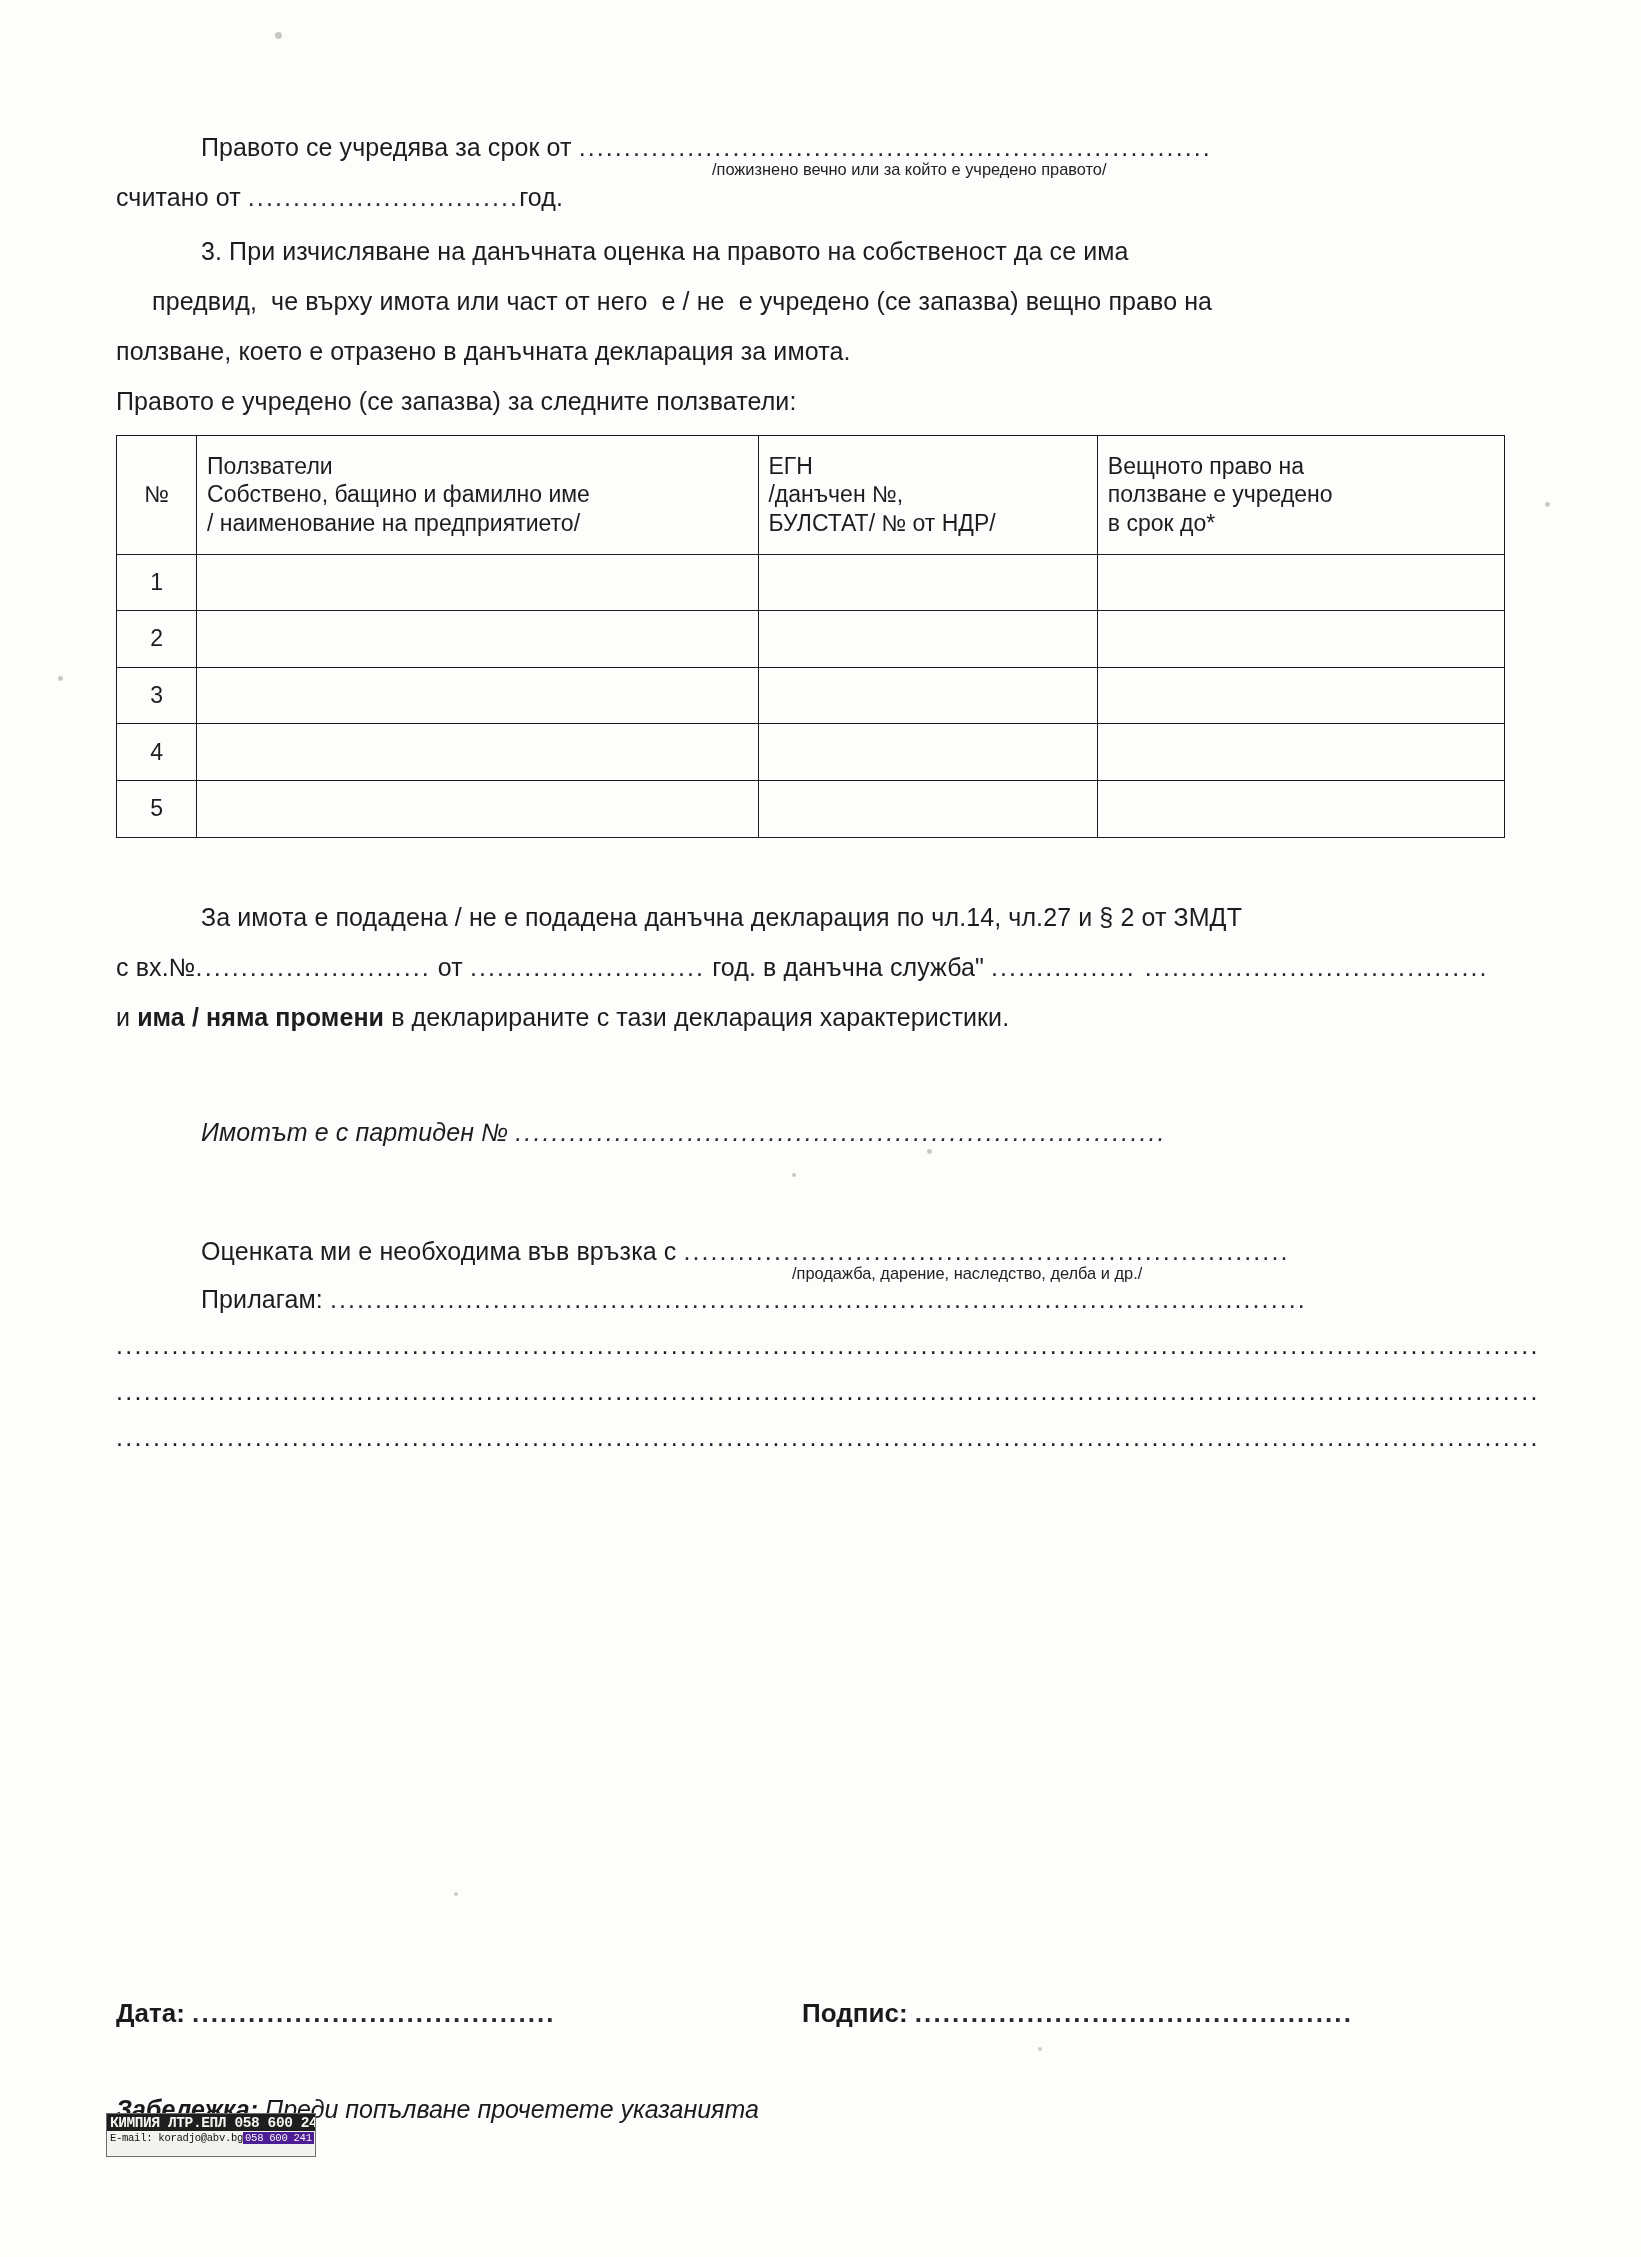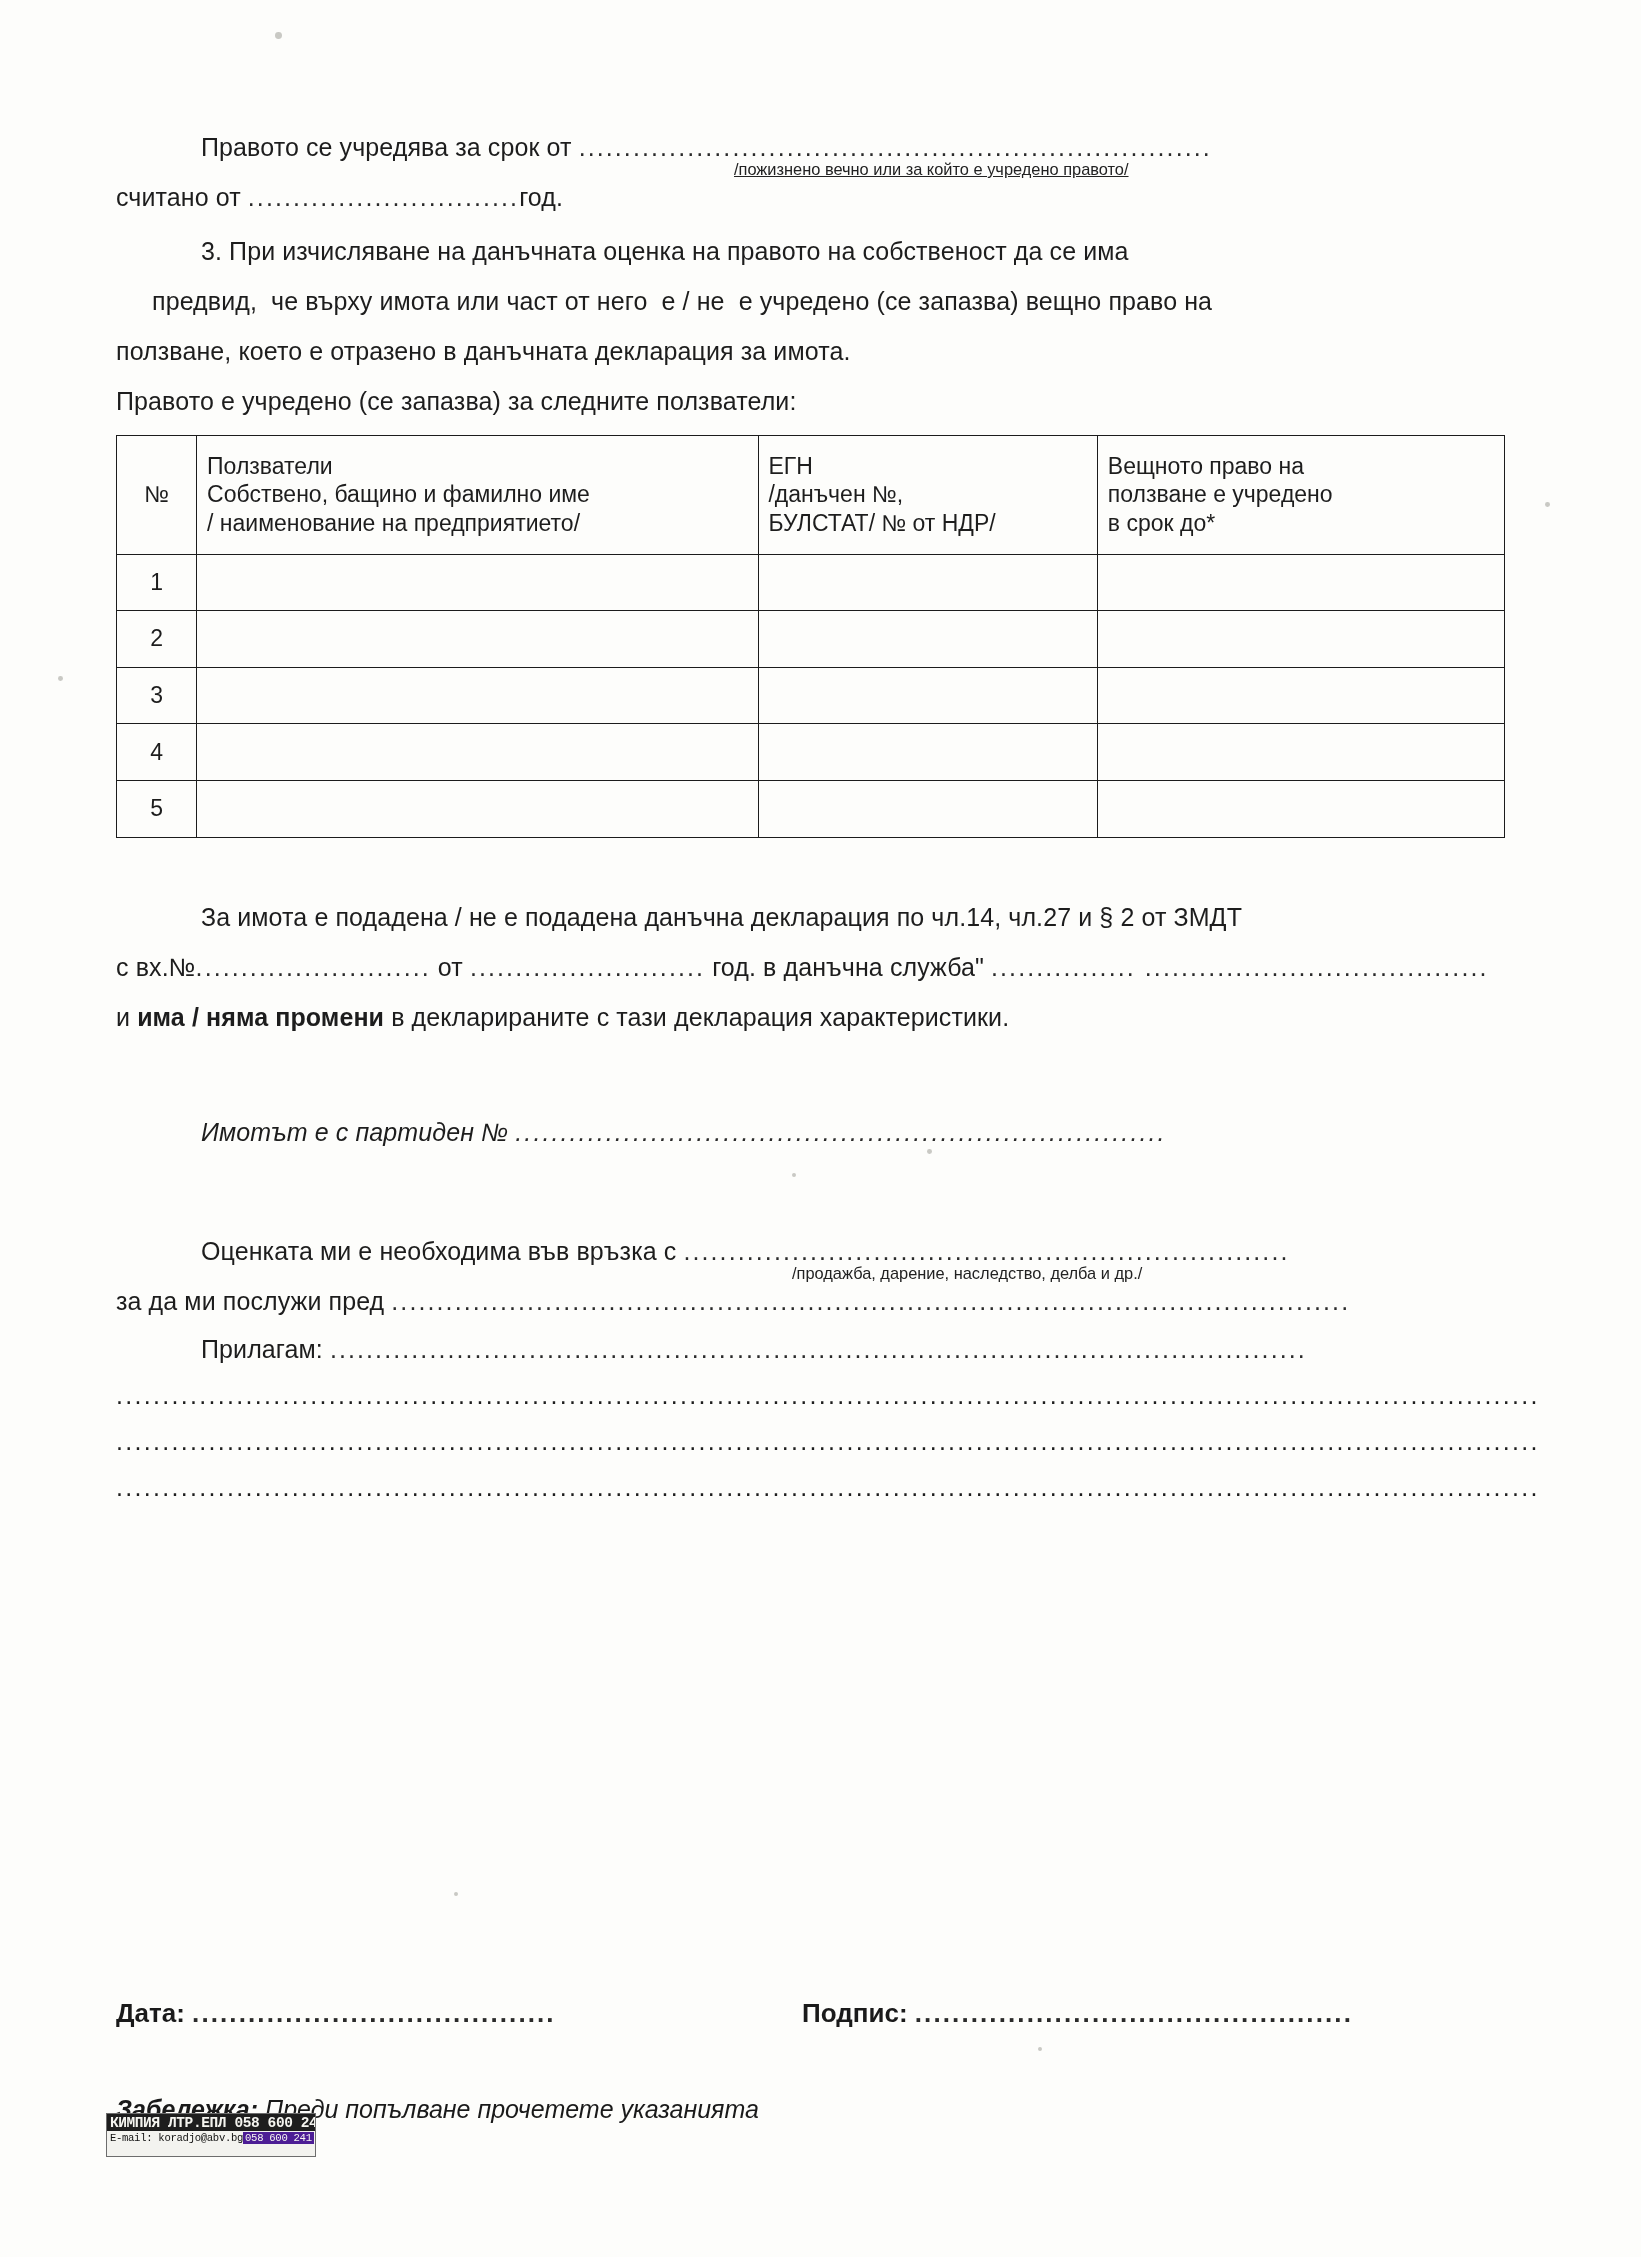--- a/index.html
+++ b/index.html
@@ -172,21 +172,21 @@
   <div class="speckle" style="left:1545px; top:502px; width:4.8px; height:4.8px;"></div>
   <div class="speckle" style="left:792px; top:1173px; width:3.9px; height:3.9px;"></div>
   <div class="speckle" style="left:927px; top:1149px; width:4.8px; height:4.8px;"></div>
   <div class="speckle" style="left:454px; top:1892px; width:3.9px; height:3.9px;"></div>
   <div class="speckle" style="left:1038px; top:2047px; width:3.9px; height:3.9px;"></div>
 
   <div class="content">
 
     <div class="row">
       <div class="line indent"><span>Правото се учредява за срок от </span><span class="dots">......................................................................</span></div>
-      <div class="note-under" style="left:618px; top:25px;text-decoration:underline;">/пожизнено вечно или за който е учредено правото/</div>
+      <div class="note-under" style="left:596px; top:25px;">/пожизнено вечно или за който е учредено правото/</div>
     </div>
 
     <div class="row" style="margin-top:25px;">
       <div class="line"><span>считано от </span><span class="dots">..............................</span><span>год.</span></div>
     </div>
 
     <div class="row" style="margin-top:29px;">
       <div class="line indent">3. При изчисляване на данъчната оценка на правото на собственост да се има</div>
     </div>
     <div class="row" style="margin-top:25px;margin-left:36px;">
@@ -273,23 +273,20 @@
       <div class="line indent"><span>Имотът е с партиден № </span><span class="dots">........................................................................</span></div>
     </div>
 
     <div class="gap-lg"></div>
 
     <div class="row" style="margin-top:23px;">
       <div class="line indent"><span>Оценката ми е необходима във връзка с </span><span class="dots">...................................................................</span></div>
       <div class="note-under" style="left:676px; top:25px;">/продажба, дарение, наследство, делба и др./</div>
     </div>
 
-    <div class="row" style="margin-top:25px;">
-      <div class="line"><span>за да ми послужи пред </span><span class="dots">..........................................................................................................</span></div>
-    </div>
 
     <div class="row" style="margin-top:23px;">
       <div class="line indent"><span>Прилагам: </span><span class="dots">............................................................................................................</span></div>
     </div>
 
     <div class="row" style="margin-top:21px;">
       <div class="line dotline">..........................................................................................................................................................</div>
     </div>
     <div class="row" style="margin-top:21px;">
       <div class="line dotline">..........................................................................................................................................................</div>

